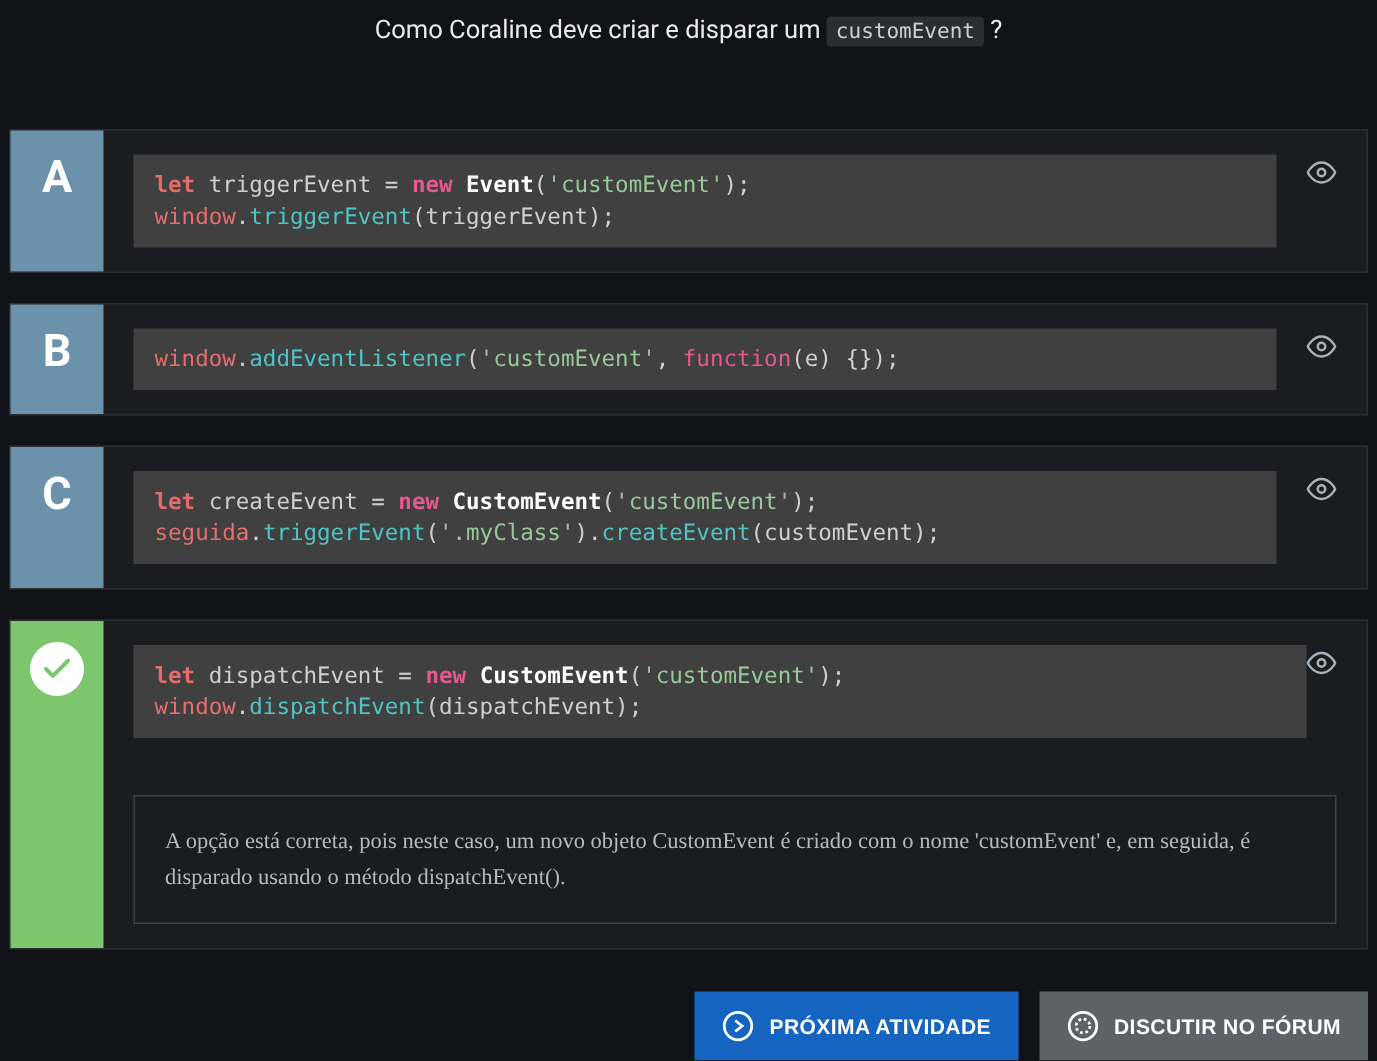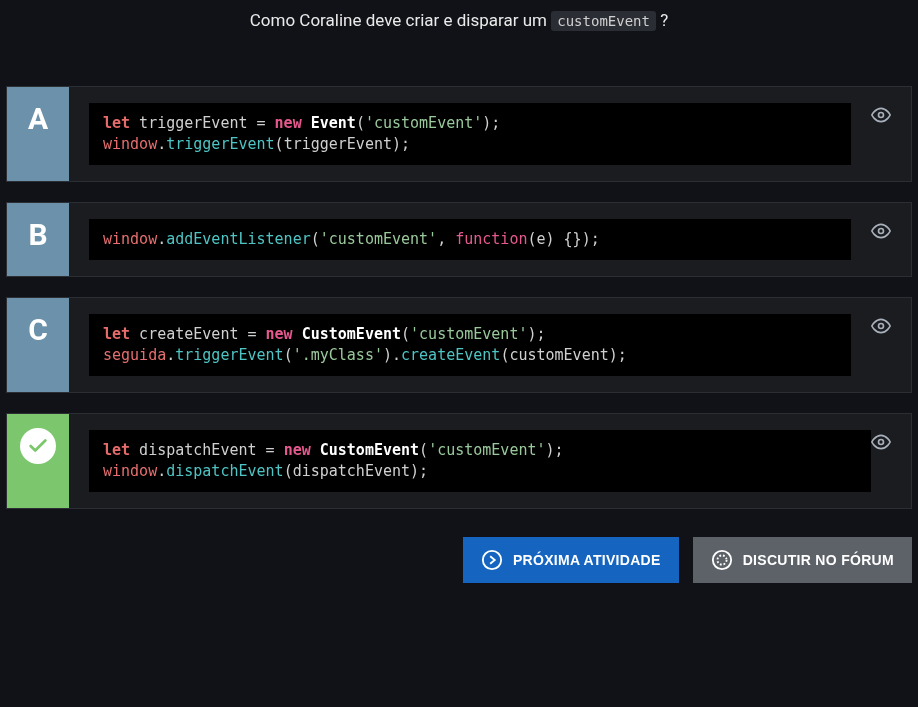--- a/index.html
+++ b/index.html
@@ -60,21 +60,21 @@
 .check-circle svg { width: 22px; height: 22px; }
 .content {
   flex: 1;
   padding: 16px 20px;
   display: flex;
   align-items: flex-start;
   gap: 20px;
 }
 .codewrap { flex: 1; }
 .code-block {
-  background: #000000;
+  background: #404040;
   padding: 10px 14px;
   font-family: "Consolas", "Monaco", monospace;
   font-size: 15px;
   line-height: 1.4;
   white-space: pre;
   color: #d0d0d0;
   overflow-x: auto;
 }
 .eye-btn {
   color: #a8b0bb;
@@ -201,20 +201,21 @@
           <div class="code-block"><span class="t-kw">let</span><span class="t-var"> dispatchEvent </span><span class="t-op">= </span><span class="t-new">new </span><span class="t-cls">CustomEvent</span><span class="t-punc">(</span><span class="t-str">'customEvent'</span><span class="t-punc">);</span>
 <span class="t-obj">window</span><span class="t-punc">.</span><span class="t-fn">dispatchEvent</span><span class="t-punc">(</span><span class="t-var">dispatchEvent</span><span class="t-punc">);</span></div>
         </div>
         <div class="eye-btn">
           <svg viewBox="0 0 24 24" fill="none" stroke="currentColor" stroke-width="2">
               <path d="M1 12s4-8 11-8 11 8 11 8-4 8-11 8-11-8-11-8z"></path>
               <circle cx="12" cy="12" r="3"></circle>
             </svg>
         </div>
       </div>
+      <div class="explanation">A opção está correta, pois neste caso, um novo objeto CustomEvent é criado com o nome 'customEvent' e, em seguida, é disparado usando o método dispatchEvent().</div>
     </div>
   </div>
 
 </div>
 
 <div class="footer">
   <button class="btn btn-primary">
     <svg viewBox="0 0 24 24" fill="none" stroke="#fff" stroke-width="2">
         <circle cx="12" cy="12" r="10"></circle>
         <path d="M10 8l5 4-5 4"></path>

